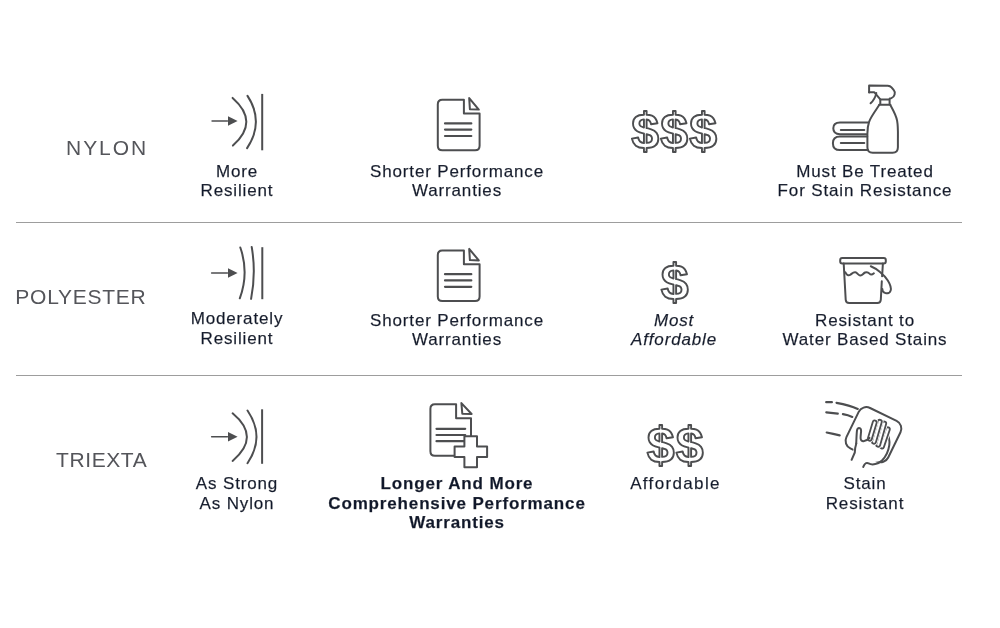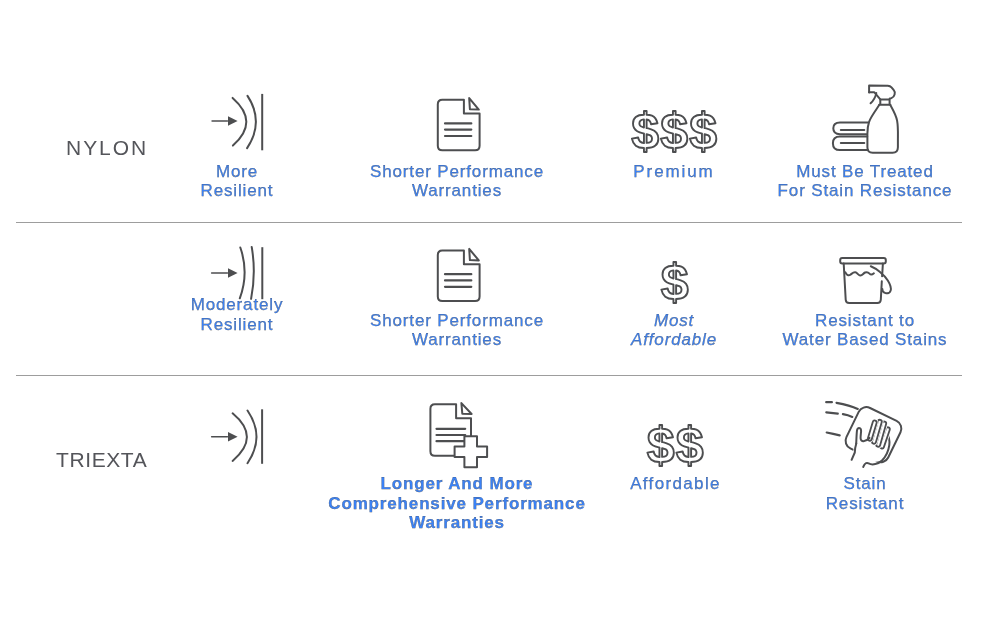--- a/index.html
+++ b/index.html
@@ -1,42 +1,43 @@
 <!DOCTYPE html>
 <html><head>
 <meta charset="utf-8">
 <style>
   html,body{margin:0;padding:0;background:#ffffff;}
   #stage{position:relative;width:1000px;height:628px;background:#ffffff;overflow:hidden;
          font-family:"Liberation Sans", sans-serif;}
   .label{position:absolute;font-size:21px;color:#54555a;white-space:nowrap;}
-  .cap{position:absolute;font-size:17px;line-height:19.5px;color:#3b82f6;-webkit-text-stroke:0.25px #4b4c50;
+  .cap{position:absolute;font-size:17px;line-height:19.5px;color:#0f172a;-webkit-text-stroke:0.25px #4b4c50;
        text-align:center;letter-spacing:0.85px;}
   .hr{position:absolute;left:16px;width:946px;height:1px;background:#9d9d9d;}
 </style>
 </head>
 <body>
 <div id="stage">
 
   <div class="hr" style="top:222.3px;"></div>
   <div class="hr" style="top:375.4px;"></div>
 
   <div class="label" id="lab1" style="top:136px;left:66.1px;letter-spacing:1.9px;">NYLON</div>
+  <div class="label" id="lab2" style="top:285px;left:15.3px;letter-spacing:0.75px;">POLYESTER</div>
   <div class="label" id="lab3" style="top:448.1px;left:56px;letter-spacing:0.6px;">TRIEXTA</div>
 
   <div class="cap" style="top:161.7px;left:87px;width:300px;">More<br>Resilient</div>
   <div class="cap" style="top:161.7px;left:307px;width:300px;">Shorter Performance<br>Warranties</div>
-  <div class="cap" style="top:161.7px;left:524px;width:300px;letter-spacing:1.9px;">Premium</div>
   <div class="cap" style="top:161.7px;left:715px;width:300px;">Must Be Treated<br>For Stain Resistance</div>
 
-  <div class="cap" style="top:295px;left:87px;width:300px;">Moderately<br>Resilient</div>
+  <div class="cap" style="top:309px;left:87px;width:300px;">Moderately<br>Resilient</div>
   <div class="cap" style="top:310.7px;left:307px;width:300px;">Shorter Performance<br>Warranties</div>
   <div class="cap" style="top:310.7px;left:524px;width:300px;font-style:italic;">Most<br>Affordable</div>
   <div class="cap" style="top:310.7px;left:715px;width:300px;">Resistant to<br>Water Based Stains</div>
 
+  <div class="cap" style="top:474.4px;left:87px;width:300px;">As Strong<br>As Nylon</div>
   <div class="cap" style="top:474.4px;left:307px;width:300px;font-weight:bold;">Longer And More<br>Comprehensive Performance<br>Warranties</div>
   <div class="cap" style="top:474.4px;left:525.5px;width:300px;letter-spacing:1.35px;">Affordable</div>
   <div class="cap" style="top:474.4px;left:715px;width:300px;">Stain<br>Resistant</div>
 
   <svg width="1000" height="628" viewBox="0 0 1000 628" style="position:absolute;left:0;top:0;" fill="none" stroke="#4d4e50" stroke-width="2" stroke-linecap="round" stroke-linejoin="round">
 
     <g>
       <path d="M 212,121 H 227.5" stroke-width="1.4"></path>
       <path d="M 228,116.3 L 237.6,121 L 228,125.7 Z" fill="#4d4e50" stroke="none"></path>
       <path d="M 232.6,97.9 Q 259.9,121.8 232.9,145.6"></path>

